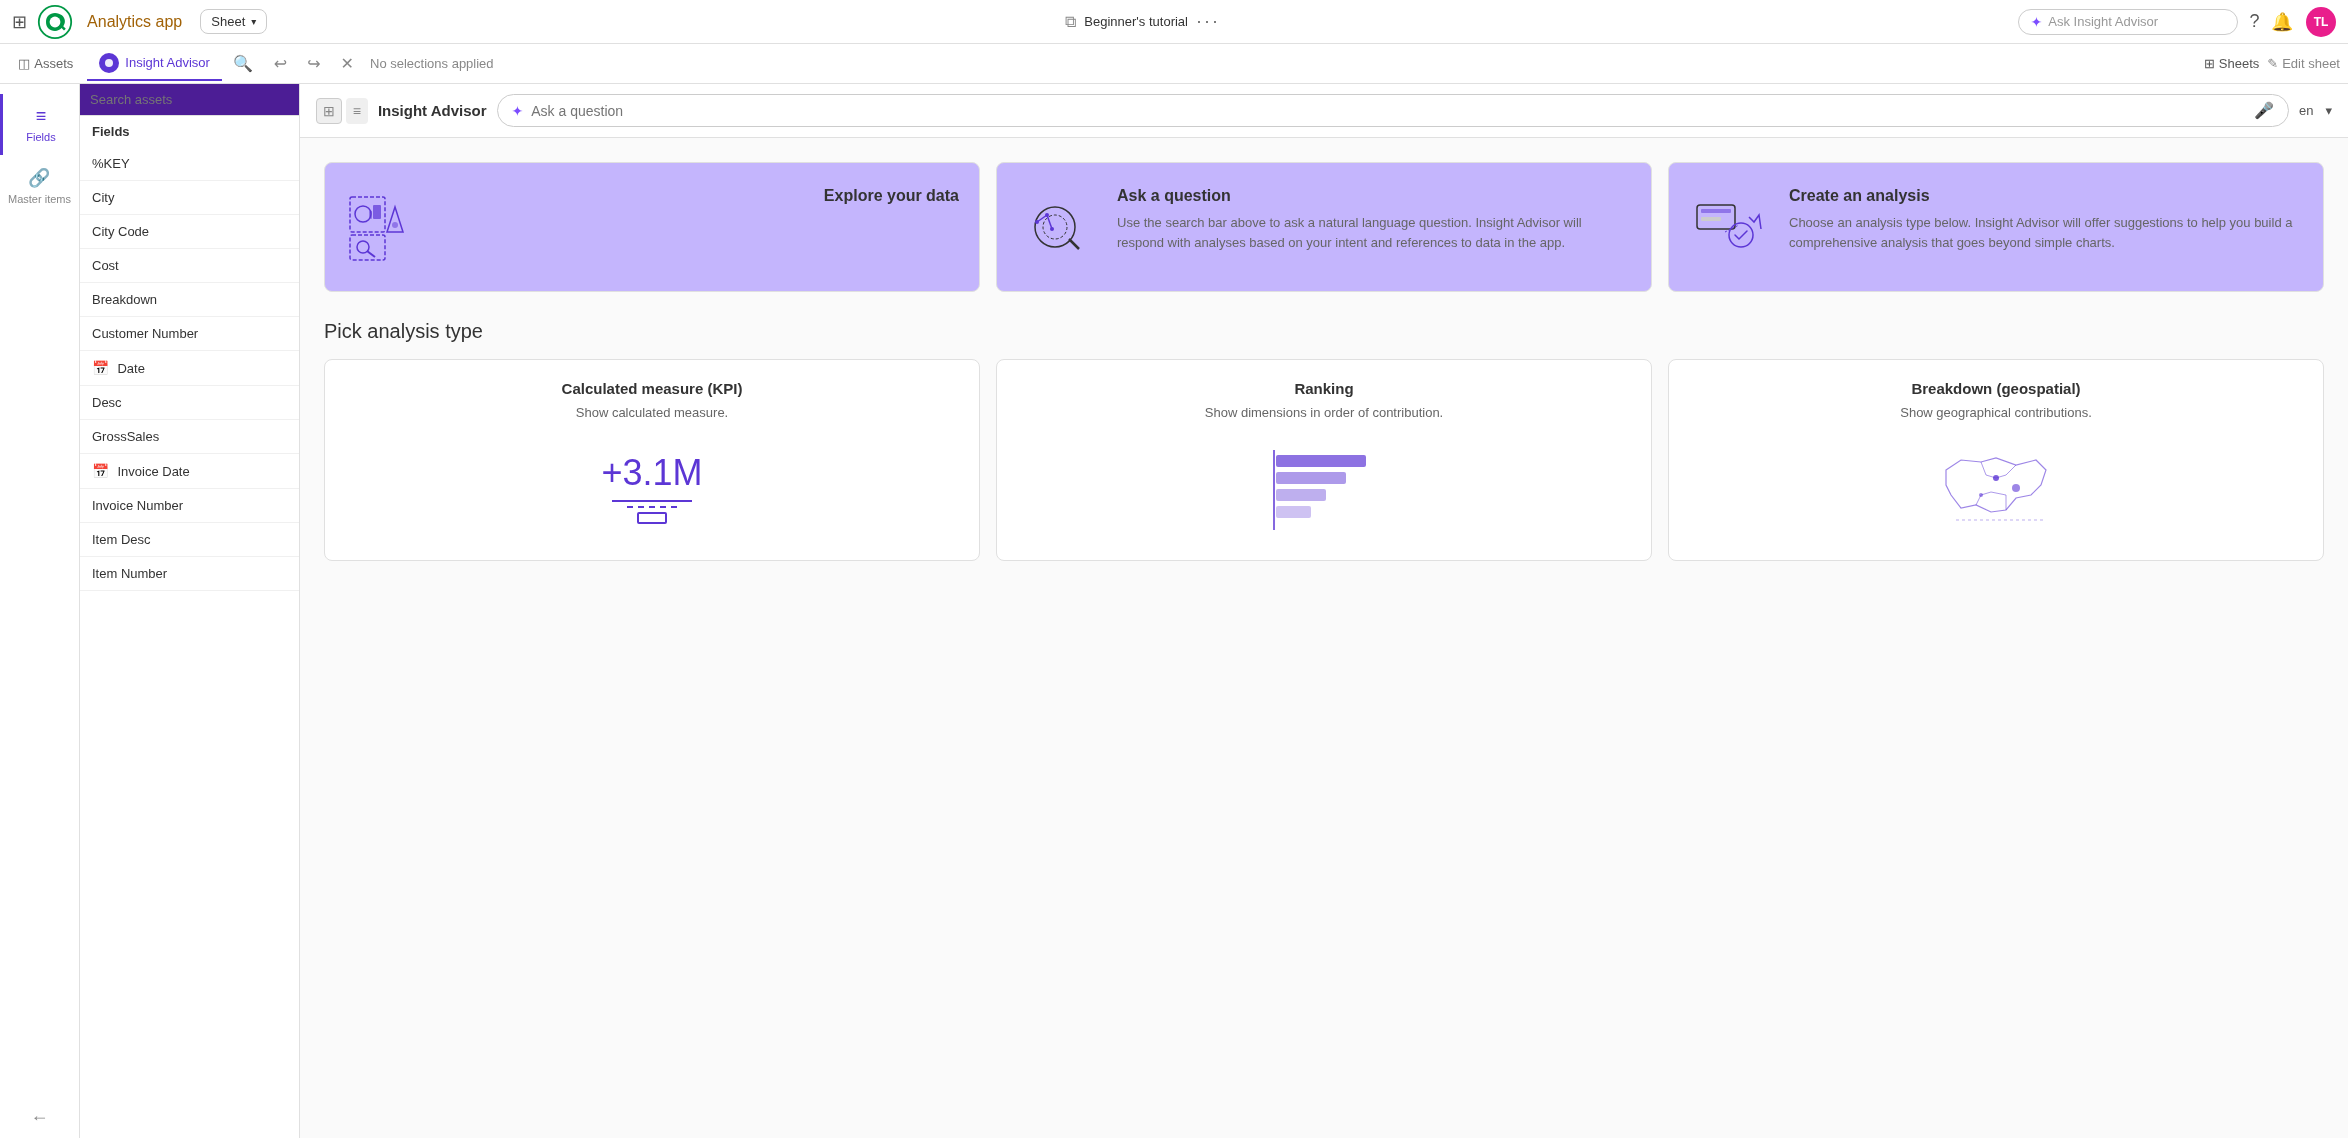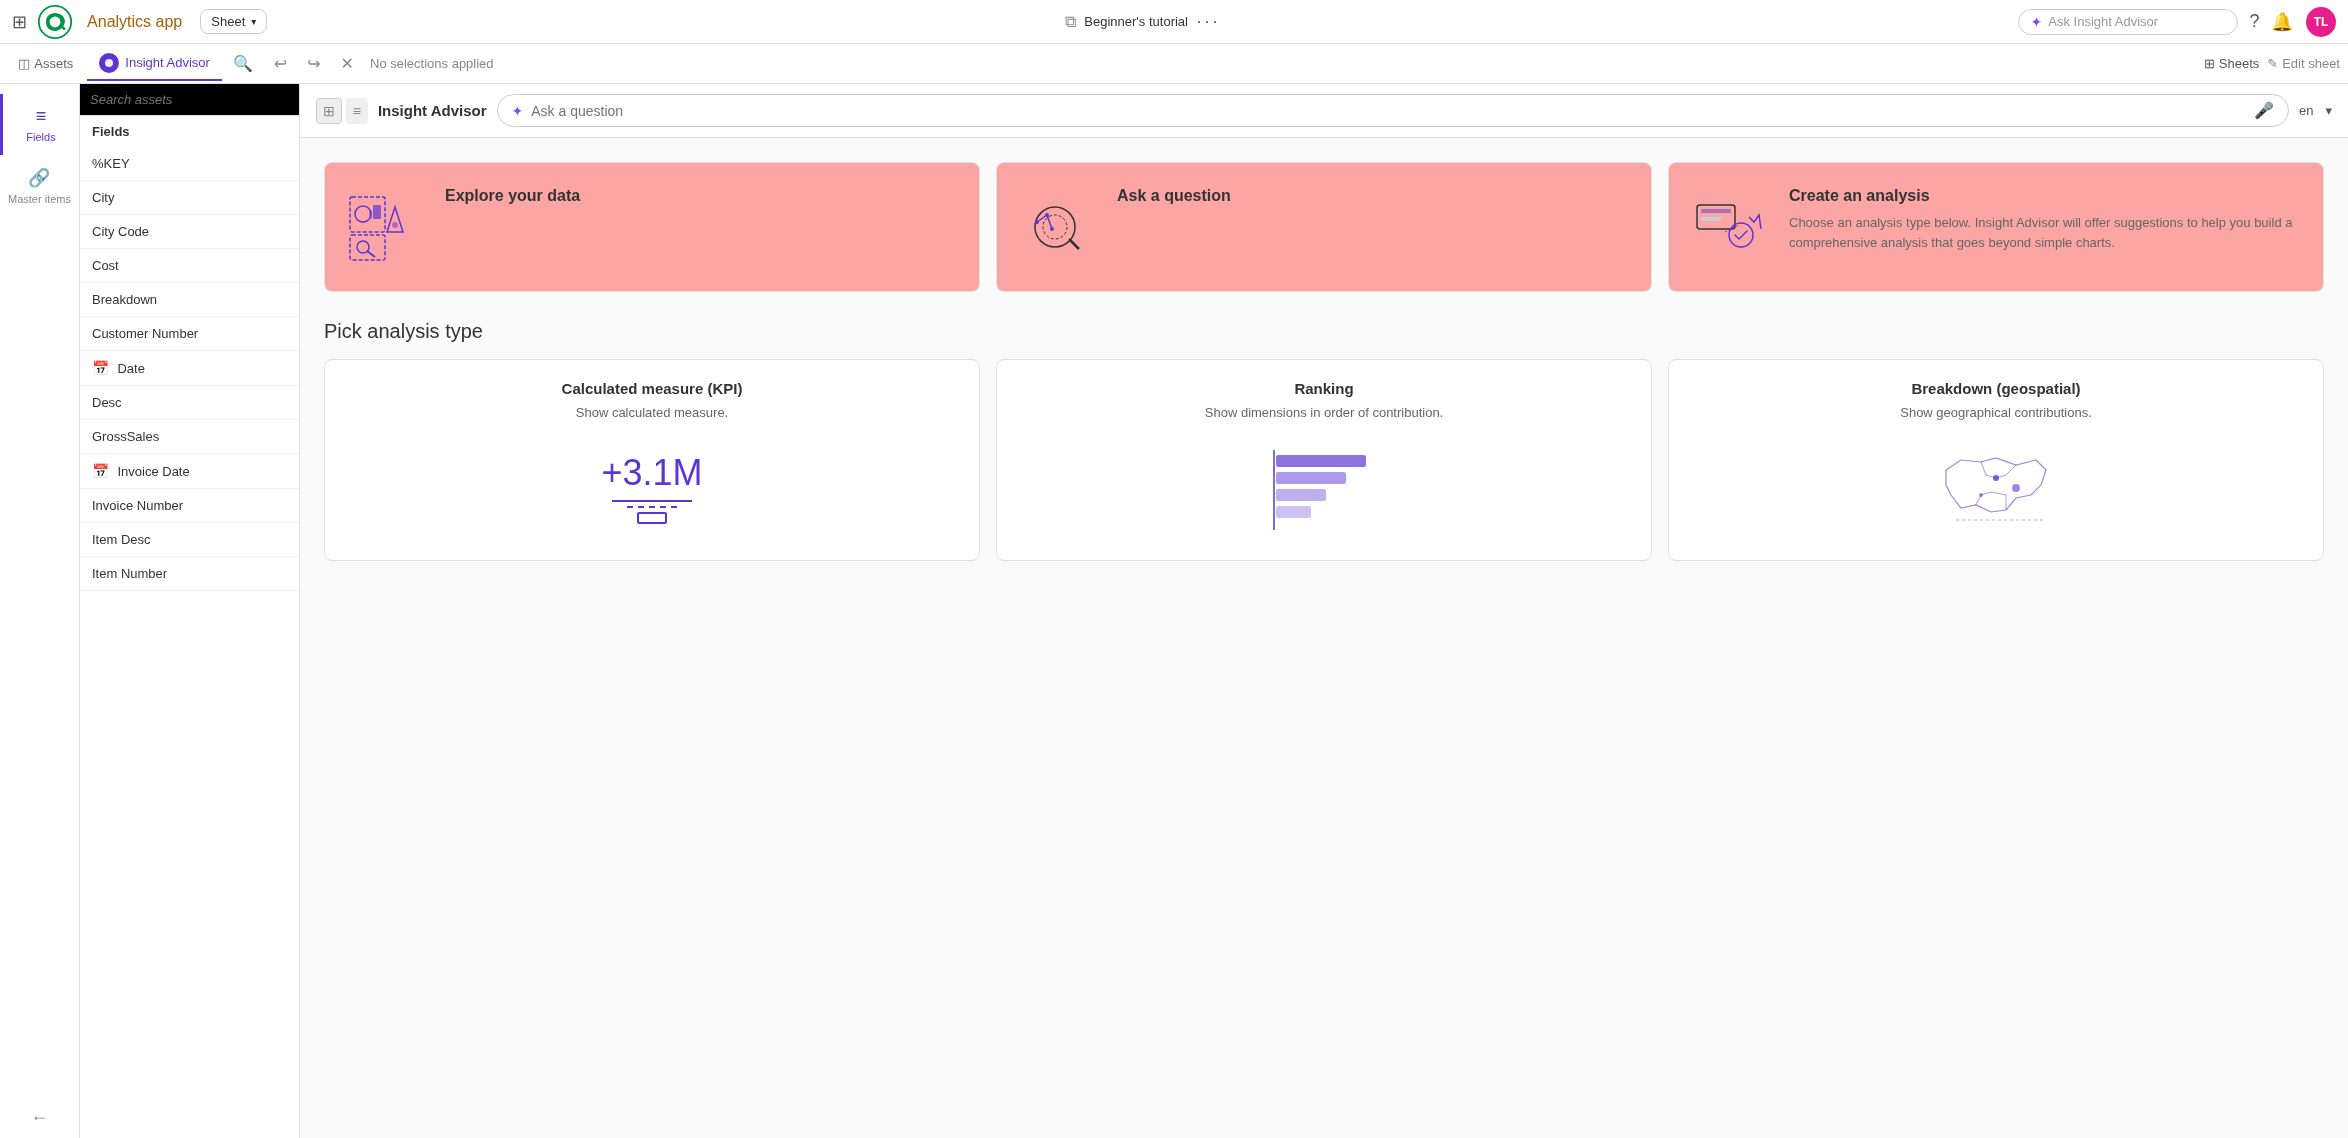--- a/index.html
+++ b/index.html
@@ -74,21 +74,21 @@
     .nav-icon-item { display: flex; flex-direction: column; align-items: center; padding: 12px 0; cursor: pointer; width: 100%; gap: 4px; }
     .nav-icon-item.active-nav { border-left: 3px solid #5c36d5; }
     .nav-icon-item .ico { font-size: 18px; color: #5c36d5; }
     .nav-icon-item .lbl { font-size: 11px; color: #5c36d5; }
     .nav-icon-item.secondary-nav .ico { color: #888; }
     .nav-icon-item.secondary-nav .lbl { color: #888; }
 
     .fields-panel { flex: 1; overflow-y: auto; }
     .search-assets-input {
       width: 100%; padding: 8px 10px; border: none; border-bottom: 1px solid #e0e0e0;
-      font-size: 13px; color: #999; outline: none; background: #000000; font-style: italic;
+      font-size: 13px; color: #999; outline: none; background: #4c1d95;
     }
     .fields-section-title { padding: 8px 12px; font-size: 13px; font-weight: 600; color: #333; }
     .field-item {
       display: flex; align-items: center; gap: 8px; padding: 9px 12px;
       font-size: 13px; color: #333; cursor: pointer; border-bottom: 1px solid #f0f0f0;
     }
     .field-item .calendar-icon { color: #5c36d5; font-size: 14px; }
 
     
     .main-content { flex: 1; overflow-y: auto; background: #fafafa; }
@@ -107,22 +107,22 @@
     }
     .ask-bar-main input { border: none; outline: none; flex: 1; font-size: 14px; color: #999; background: transparent; }
     .ask-bar-main .mic-icon { color: #888; font-size: 16px; cursor: pointer; }
     .lang-select { display: flex; align-items: center; gap: 12px; font-size: 13px; color: #555; cursor: pointer; }
 
     .content-body { padding: 24px 24px; }
 
     
     .info-cards { display: flex; gap: 16px; margin-bottom: 28px; }
     .info-card {
-      flex: 1; background: #fca5a5; border: 1px solid #e0e0e0; border-radius: 8px;
-      padding: 24px 20px; display: flex; gap: 20px; align-items: flex-start;
+      flex: 1; background: #c4b5fd; border: 1px solid #e0e0e0; border-radius: 8px;
+      padding: 24px 20px; display: flex; gap: 20px; align-items: flex-start; justify-content: space-between;
     }
     .info-card-icon { width: 80px; min-width: 80px; display: flex; align-items: center; justify-content: center; }
     .info-card-text {}
     .info-card-title { font-size: 16px; font-weight: 600; color: #333; margin-bottom: 8px; }
     .info-card-desc { font-size: 13px; color: #666; line-height: 1.5; }
 
     
     .analysis-title { font-size: 20px; font-weight: 400; color: #333; margin-bottom: 16px; }
     .analysis-cards { display: flex; gap: 16px; }
     .analysis-card {
@@ -325,20 +325,21 @@
               <line x1="52" y1="52" x2="62" y2="62" stroke="#333" stroke-width="2.5"></line>
               <line x1="20" y1="35" x2="30" y2="28" stroke="#5c36d5" stroke-width="1.5"></line>
               <line x1="30" y1="28" x2="35" y2="42" stroke="#5c36d5" stroke-width="1.5"></line>
               <circle cx="35" cy="42" r="2" fill="#5c36d5"></circle>
               <circle cx="30" cy="28" r="2" fill="#5c36d5"></circle>
               <circle cx="20" cy="35" r="2" fill="#5c36d5"></circle>
             </svg>
           </div>
           <div class="info-card-text">
             <div class="info-card-title">Ask a question</div>
+            <div class="info-card-desc">Use the search bar above to ask a natural language question. Insight Advisor will respond with analyses based on your intent and references to data in the app.</div>
           </div>
         </div>
 
         <div class="info-card">
           <div class="info-card-icon">
             <svg width="80" height="80" viewBox="0 0 80 80" fill="none">
               <rect x="8" y="18" width="38" height="24" rx="3" stroke="#333" stroke-width="1.5" fill="none"></rect>
               <rect x="12" y="22" width="30" height="4" rx="1" fill="#5c36d5" opacity="0.5"></rect>
               <rect x="12" y="30" width="20" height="4" rx="1" fill="#ccc"></rect>
               <circle cx="52" cy="48" r="12" stroke="#5c36d5" stroke-width="1.5" fill="none"></circle>

